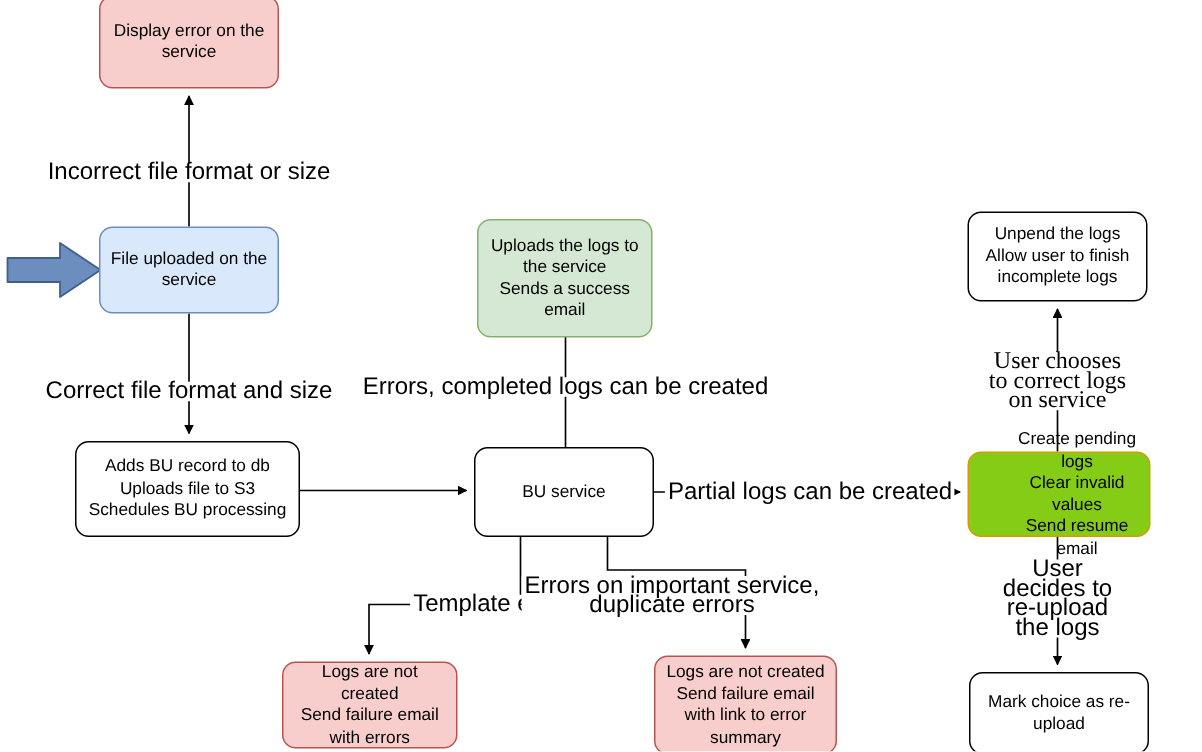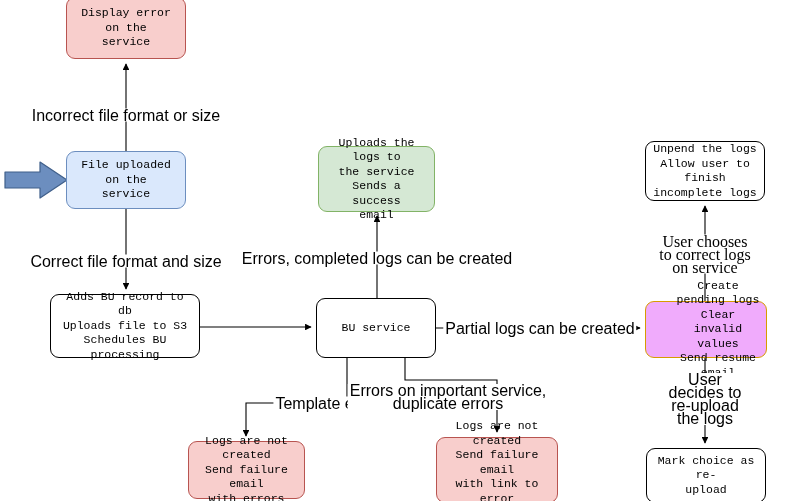--- a/index.html
+++ b/index.html
@@ -37,21 +37,20 @@
     text-align: center;
     font-size: 11.5px;
     line-height: 14.5px;
     color: #000000;
     padding: 2px 6px;
     background: #ffffff;
   }
   .node-text {
     display: block;
     white-space: pre-line;
-    font-family: Liberation Mono, monospace;
   }
   .edge-label {
     position: absolute;
     font-size: 16px;
     line-height: 13px;
     color: #000000;
     background: #ffffff;
     white-space: pre-line;
     text-align: center;
     padding: 0 2px;
@@ -119,21 +118,21 @@
     <span class="node-text">File uploaded on the
 service</span>
   </div>
 
   <div class="node" style="left:50px; top:294px; width:150px; height:64px; background:#ffffff; border-color:#000000;">
     <span class="node-text">Adds BU record to db
 Uploads file to S3
 Schedules BU processing</span>
   </div>
 
-  <div class="node" style="left:318px; top:146px; width:117px; height:66px; background:#d5e8d4; border-color:#82b366;">
+  <div class="node" style="left:318px; top:146px; width:117px; height:79px; background:#d5e8d4; border-color:#82b366;">
     <span class="node-text">Uploads the logs to
 the service
 Sends a success
 email</span>
   </div>
 
   <div class="node" style="left:316px; top:298px; width:120px; height:60px; background:#ffffff; border-color:#000000;">
     <span class="node-text">BU service</span>
   </div>
 
@@ -149,21 +148,21 @@
 with link to error
 summary</span>
   </div>
 
   <div class="node" style="left:645px; top:141px; width:120px; height:60px; background:#ffffff; border-color:#000000;">
     <span class="node-text">Unpend the logs
 Allow user to finish
 incomplete logs</span>
   </div>
 
-  <div class="node" style="left:645px; top:301px; width:122px; height:57px; background:#f0abfc; border-color:#d79b00;padding-left:30px;">
+  <div class="node" style="left:645px; top:301px; width:122px; height:57px; background:#84cc16; border-color:#d79b00;padding-left:30px;">
     <span class="node-text">Create pending logs
 Clear invalid values
 Send resume email</span>
   </div>
 
   <div class="node" style="left:646px; top:448px; width:120px; height:55px; background:#ffffff; border-color:#000000;">
     <span class="node-text">Mark choice as re-
 upload</span>
   </div>
 

